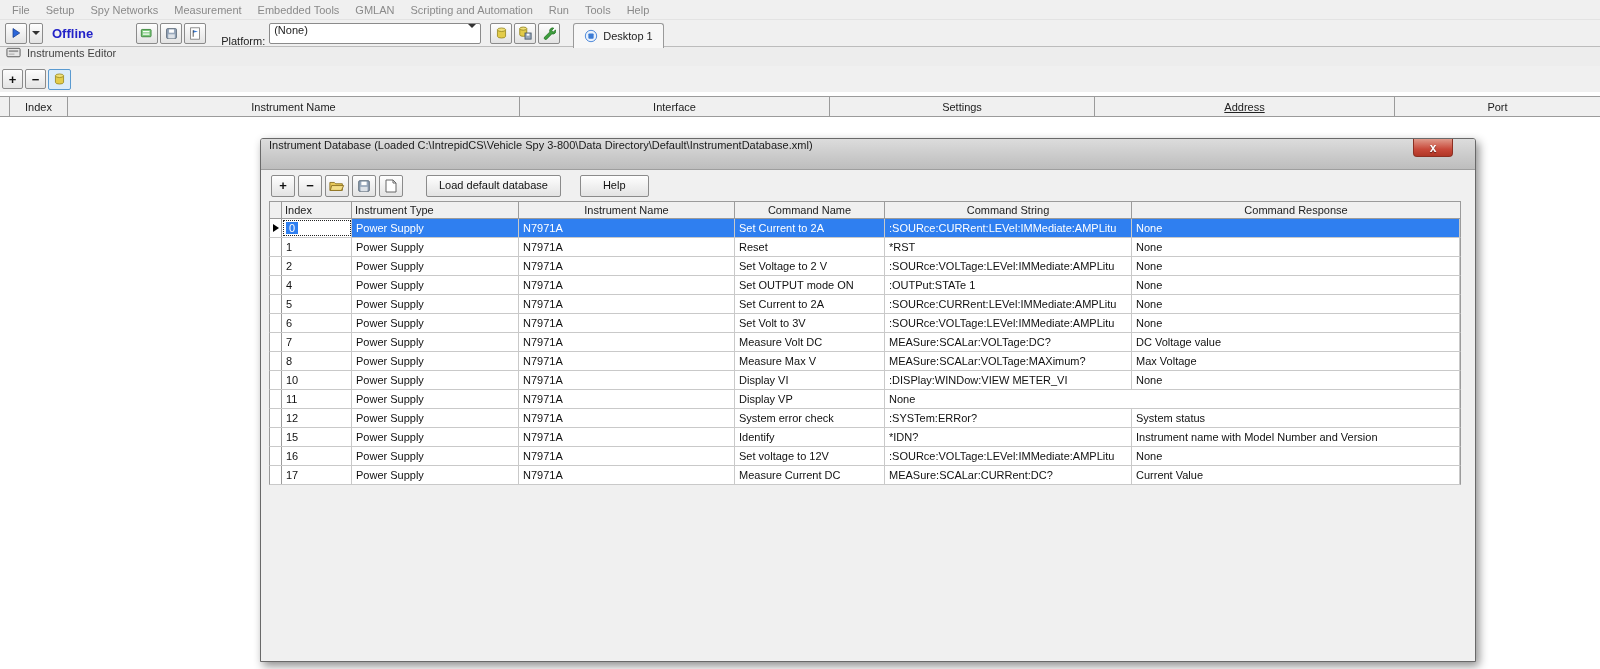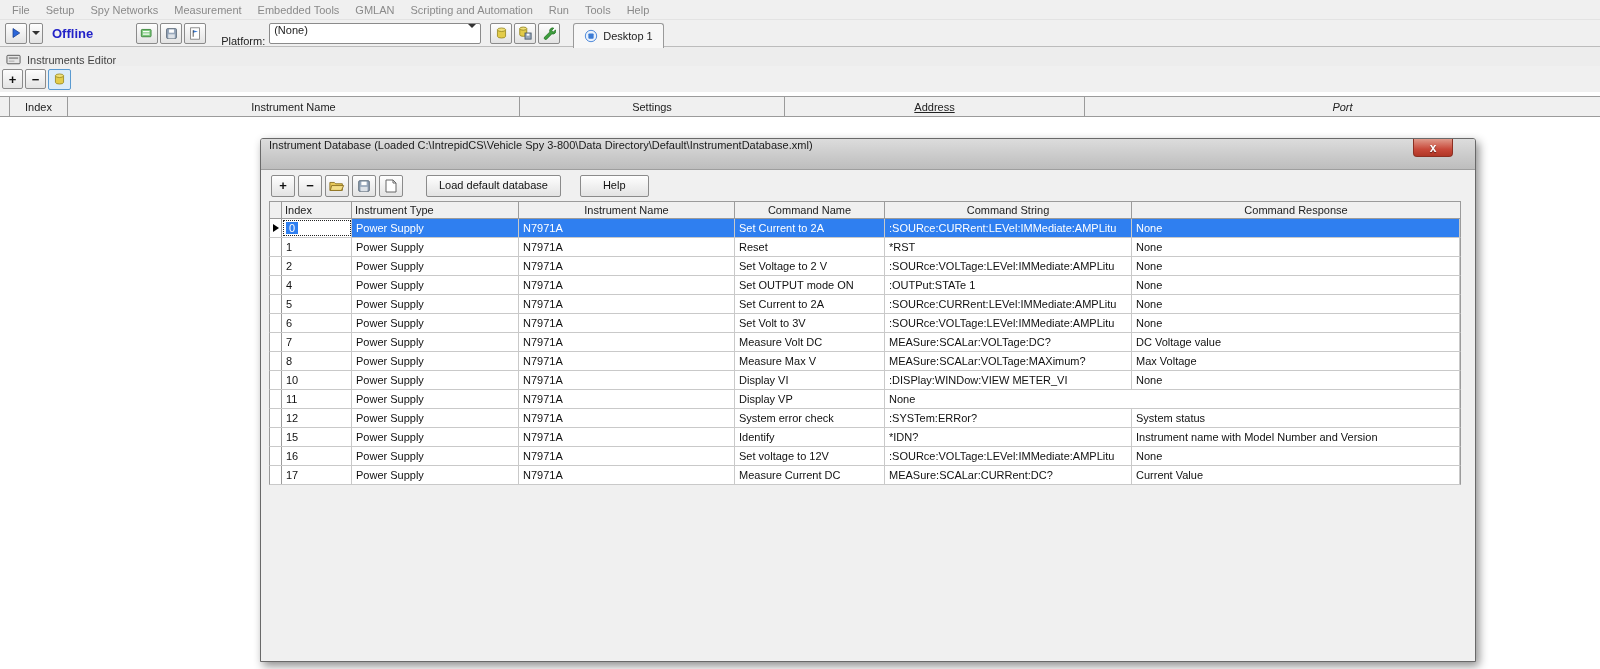--- a/index.html
+++ b/index.html
@@ -24,36 +24,36 @@
   .grp{margin-left:42px;display:flex;}
   .platform-lbl{font-size:11px;color:#222;margin:16px 4px 0 14px;}
   .platform-select{width:212px;height:21px;border:1px solid #8b8b8b;border-radius:2px;
     background:#fff;display:flex;align-items:flex-start;justify-content:space-between;
     padding:0 4px;font-size:11px;color:#222;}
   .desktop-tab{height:25px;margin-left:12px;margin-bottom:-2px;align-self:flex-end;
     background:#f7f7f7;border:1px solid #9a9a9a;border-bottom:none;border-radius:3px 3px 0 0;
     display:flex;align-items:center;padding:0 10px;font-size:11px;color:#222;z-index:3;}
   .desktop-tab svg{margin-right:5px;}
   .editorbar{height:20px;background:#ededed;border-top:1px solid #bcbcbc;
-    display:flex;align-items:flex-end;padding-left:6px;font-size:11px;color:#444;}
+    display:flex;align-items:flex-start;padding-left:6px;font-size:11px;color:#444;}
   .editorbar svg{margin-right:6px;}
   .edit-toolbar{height:26px;background:#f0f0f0;display:flex;align-items:center;padding-left:2px;}
   .edit-btn{height:20px;width:21px;border:1px solid #8b8b8b;border-radius:2px;
     background:linear-gradient(#fdfdfd,#e4e4e4);display:flex;align-items:center;
     justify-content:center;margin-right:2px;font-size:13px;font-weight:bold;color:#111;
     line-height:1;padding:0;}
   .edit-btn.active{border:1px solid #5a9ad0;background:#dcecf9;width:23px;height:21px;}
   .spacer4{height:4px;background:#fff;}
   
   .mtable-header{height:21px;display:flex;border-top:1px solid var(--hdr-border);
     border-bottom:1px solid var(--hdr-border);background:#f0f0f0;}
   .mh-cell{border-right:1px solid var(--hdr-border);display:flex;align-items:center;
     justify-content:center;font-size:11px;color:#222;overflow:hidden;}
   .mcol-sel{width:10px;} .mcol-0{width:58px;} .mcol-1{width:452px;} .mcol-2{width:310px;}
-  .mcol-3{width:265px;} .mcol-4{width:300px;text-decoration:underline;} .mcol-5{flex:1;border-right:none;font-style:italic;}
+  .mcol-3{width:265px;} .mcol-4{width:300px;text-decoration:underline;} .mcol-5{flex:1;border-right:none;}
   
   .dialog{position:absolute;left:260px;top:138px;width:1216px;height:524px;
     background:#f0f0f0;border:1px solid #696969;border-radius:3px 3px 0 0;
     box-shadow:3px 4px 10px rgba(0,0,0,.45);z-index:10;}
   .dialog-titlebar{height:31px;background:linear-gradient(#dcdcdc,#bdbdbd);
     border-bottom:1px solid #9e9e9e;border-radius:2px 2px 0 0;display:flex;
     align-items:flex-start;padding-left:8px;position:relative;}
   .dialog-title{font-size:11px;color:#1a1a1a;}
   .close-btn{position:absolute;right:22px;top:0;width:40px;height:18px;
     background:linear-gradient(#e09a8b,#c8493a 60%,#b03626);border:1px solid #8c2f22;
@@ -198,20 +198,21 @@
         </svg>
     </button>
   </div>
 
   <div class="spacer4"></div>
 
   <div class="mtable-header">
       <div class="mh-cell mcol-sel"></div>
       <div class="mh-cell mcol-0">Index</div>
       <div class="mh-cell mcol-1">Instrument Name</div>
+      <div class="mh-cell mcol-2">Interface</div>
       <div class="mh-cell mcol-3">Settings</div>
       <div class="mh-cell mcol-4">Address</div>
       <div class="mh-cell mcol-5">Port</div>
     </div>
 
   <div class="dialog">
     <div class="dialog-titlebar">
       <span class="dialog-title">Instrument Database (Loaded C:\IntrepidCS\Vehicle Spy 3-800\Data Directory\Default\InstrumentDatabase.xml)</span>
       <button class="close-btn">
         <span>x</span>

